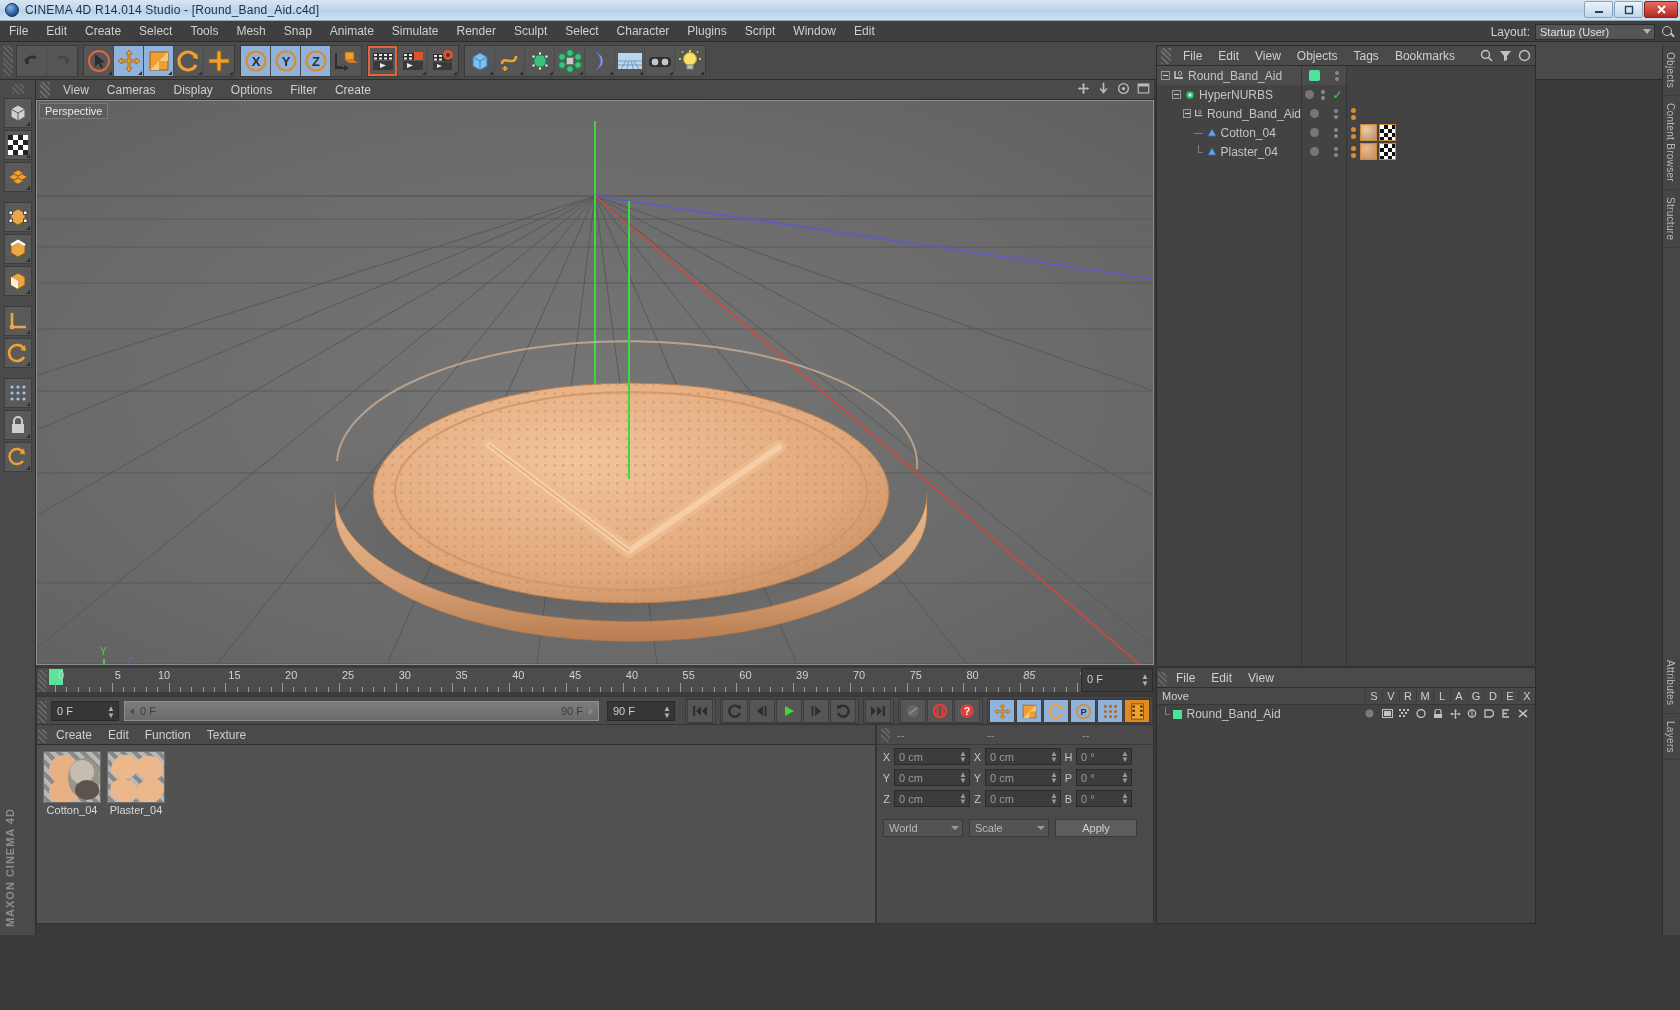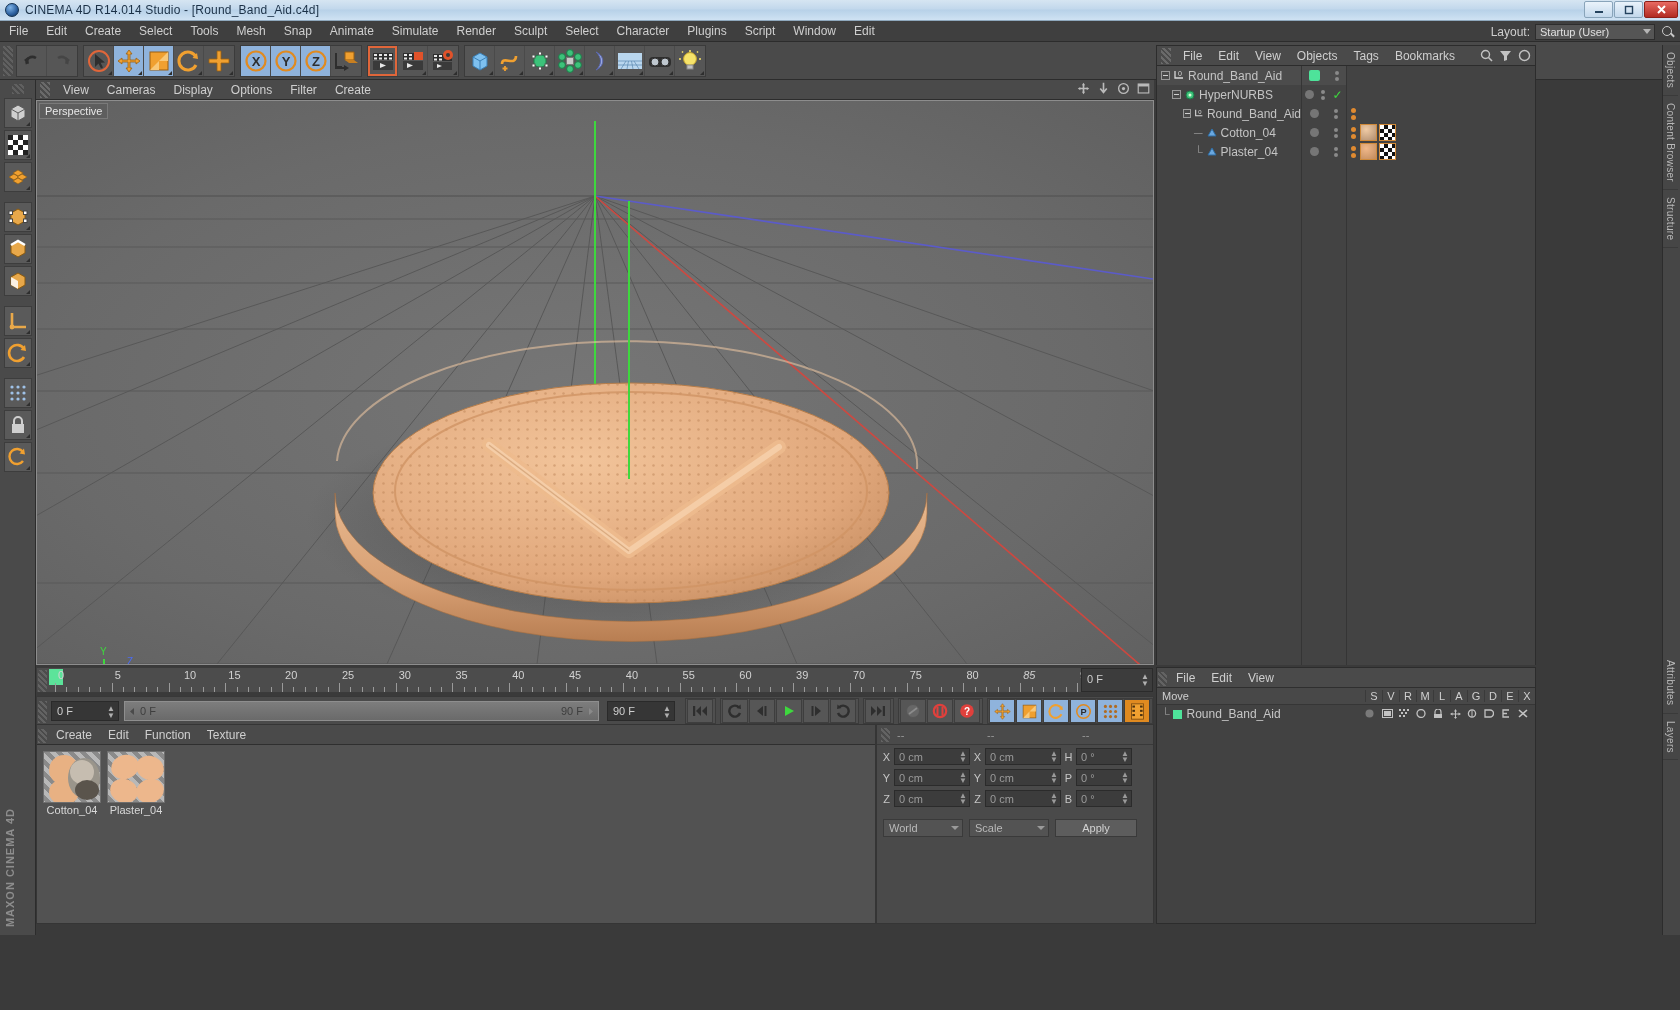--- a/index.html
+++ b/index.html
@@ -883,21 +883,21 @@
           <div class="tick minor" style="left: 40.7111px;"></div>
           <div class="tick minor" style="left: 52.0667px;"></div>
           <div class="tick minor" style="left: 63.4222px;"></div>
           <div class="tick major" style="left: 74.7778px;"></div>
           <div class="tlab" style="left: 77.7778px;">5</div>
           <div class="tick minor" style="left: 86.1333px;"></div>
           <div class="tick minor" style="left: 97.4889px;"></div>
           <div class="tick minor" style="left: 108.844px;"></div>
           <div class="tick minor" style="left: 120.2px;"></div>
           <div class="tick major" style="left: 131.556px;"></div>
-          <div class="tlab" style="left: 147px;">10</div>
+          <div class="tlab" style="left: 121px;">10</div>
           <div class="tick minor" style="left: 142.911px;"></div>
           <div class="tick minor" style="left: 154.267px;"></div>
           <div class="tick minor" style="left: 165.622px;"></div>
           <div class="tick minor" style="left: 176.978px;"></div>
           <div class="tick major" style="left: 188.333px;"></div>
           <div class="tlab" style="left: 191.333px;">15</div>
           <div class="tick minor" style="left: 199.689px;"></div>
           <div class="tick minor" style="left: 211.044px;"></div>
           <div class="tick minor" style="left: 222.4px;"></div>
           <div class="tick minor" style="left: 233.756px;"></div>

